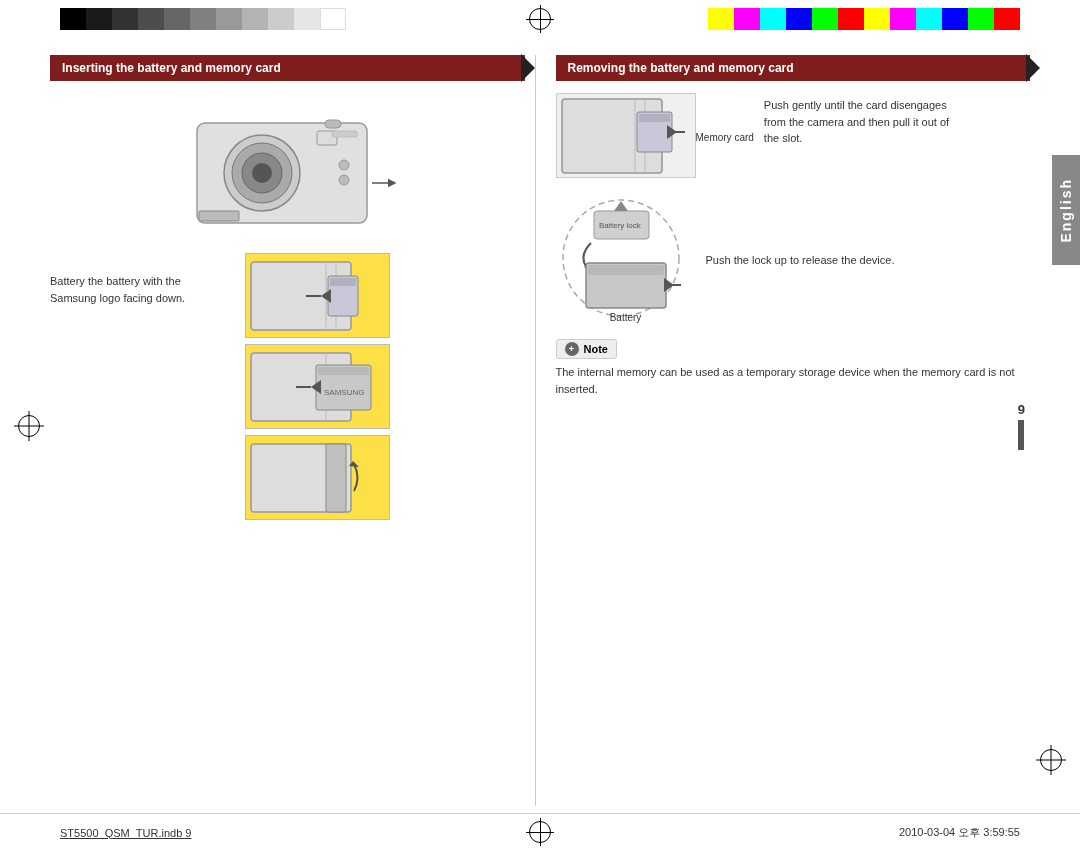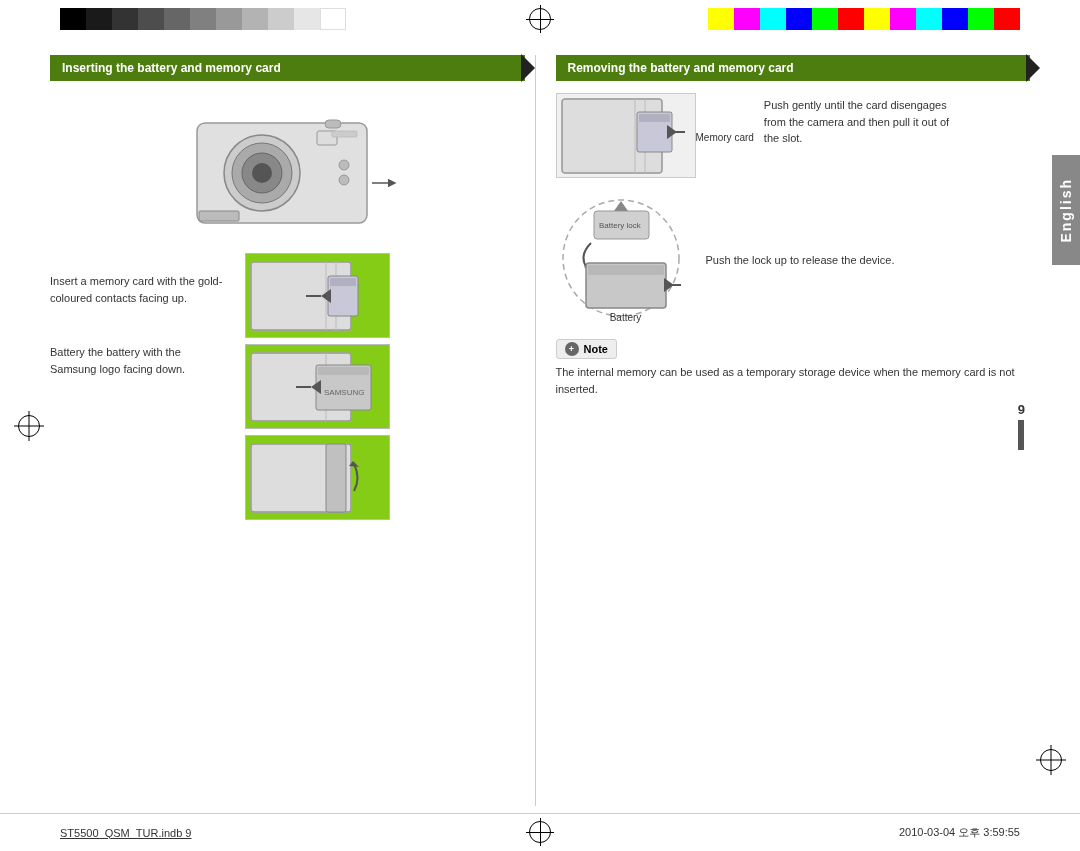--- a/index.html
+++ b/index.html
@@ -202,21 +202,21 @@
     .right-section {
       flex: 1;
       padding-left: 20px;
       position: relative;
     }
 
     
     .section-header {
       display: flex;
       align-items: center;
-      background: #4d7c0f;
+      background: #7f1d1d;
       color: #fff;
       padding: 6px 12px;
       font-size: 13px;
       font-weight: bold;
       margin-bottom: 12px;
       position: relative;
     }
     .section-header-arrow {
       position: absolute;
       right: -10px;
@@ -325,21 +325,21 @@
     
     .slot-diagrams {
       display: flex;
       flex-direction: column;
       gap: 6px;
     }
     .slot-box {
       width: 145px;
       height: 85px;
       border: 1px solid #bbb;
-      background: #84cc16;
+      background: #fde047;
       position: relative;
       overflow: hidden;
     }
   </style>
 </head>
 <body>
 
 <div class="top-bar">
   <div class="color-strip-left">
     <div class="color-block" style="background:#000"></div>
@@ -417,21 +417,20 @@
         <defs>
           <marker id="arrowhead" markerWidth="6" markerHeight="6" refX="3" refY="3" orient="auto">
             <polygon points="0 0, 6 3, 0 6" fill="#555"></polygon>
           </marker>
         </defs>
       </svg>
     </div>
 
     <div class="left-instructions">
       <div class="left-instruction-texts">
-        <p class="instruction-text">Insert a memory card with the gold-coloured contacts facing up.</p>
         <p class="instruction-text">Battery the battery with the Samsung logo facing down.</p>
       </div>
       <div class="slot-diagrams">
 
         <div class="slot-box">
           <svg width="145" height="85" viewBox="0 0 145 85">
 
             <rect x="5" y="8" width="100" height="68" rx="3" fill="#ddd" stroke="#aaa" stroke-width="1.5"></rect>
             <rect x="5" y="8" width="100" height="68" rx="3" fill="none" stroke="#999" stroke-width="1"></rect>
 

